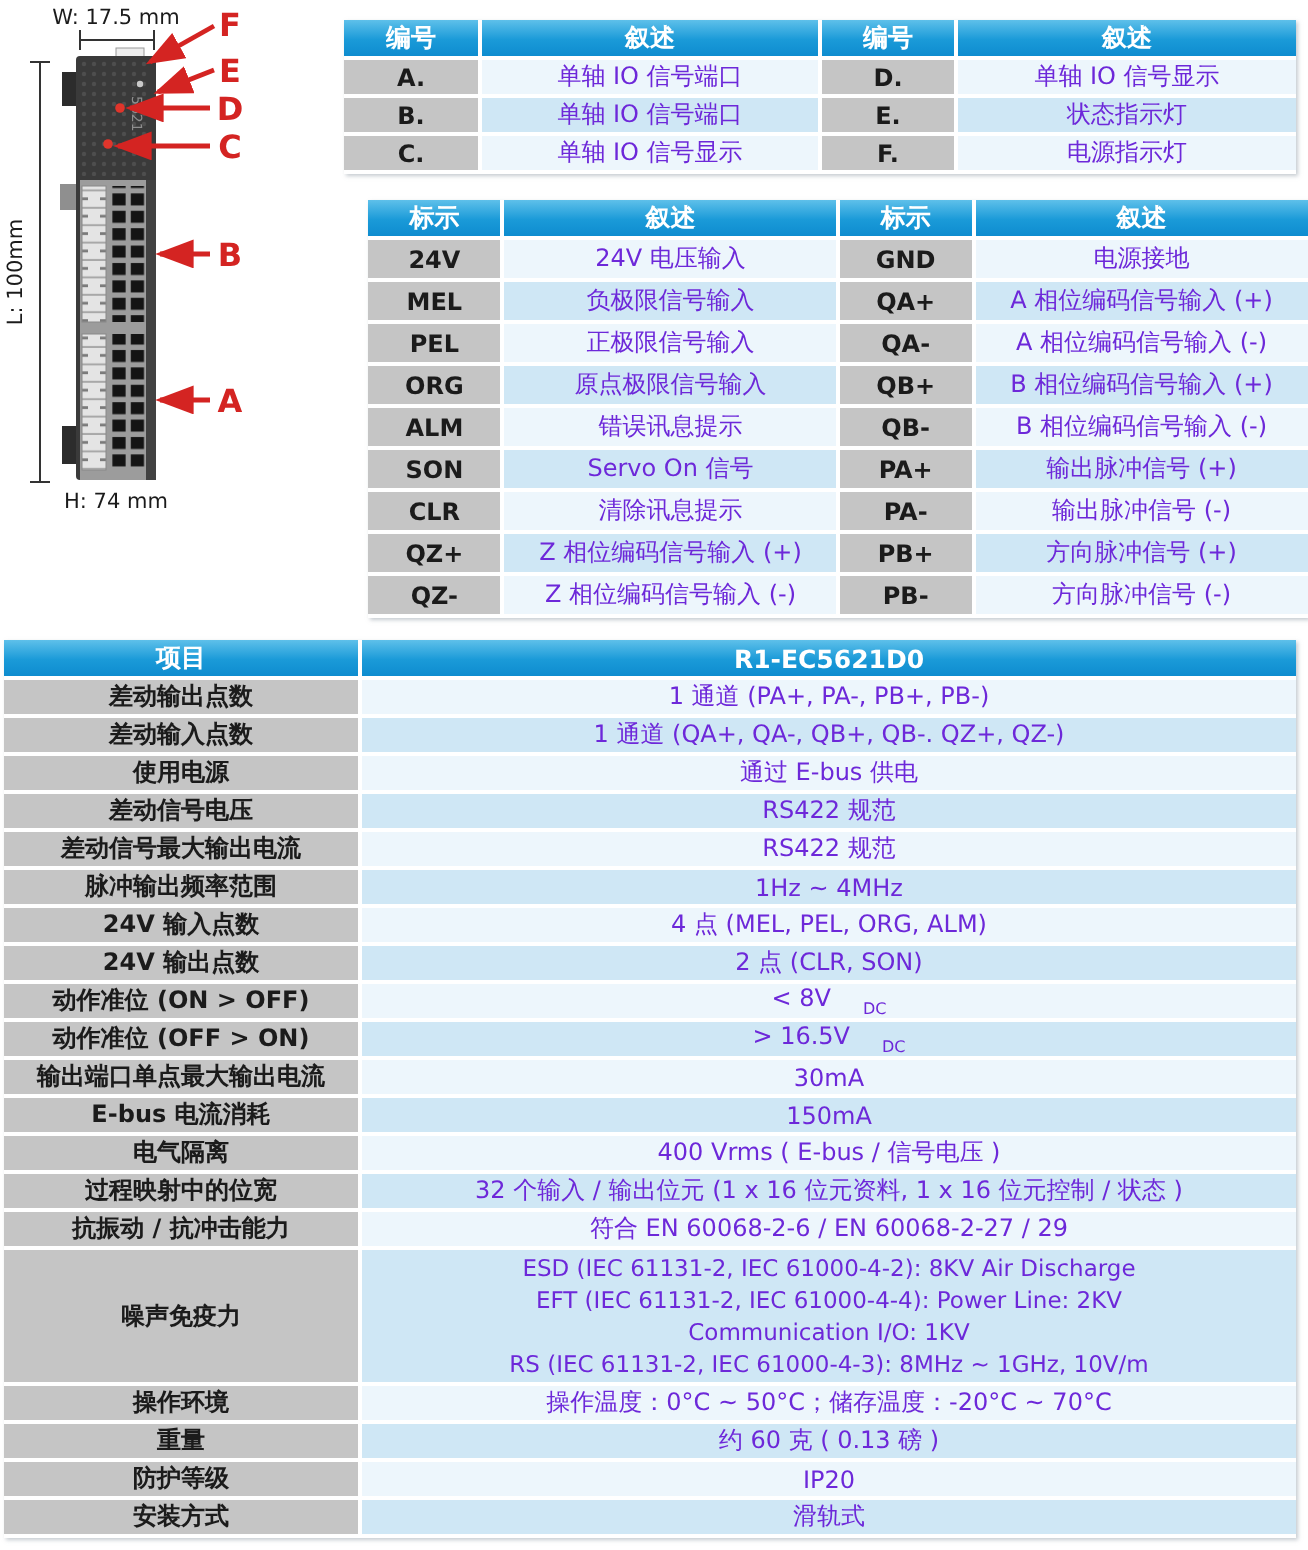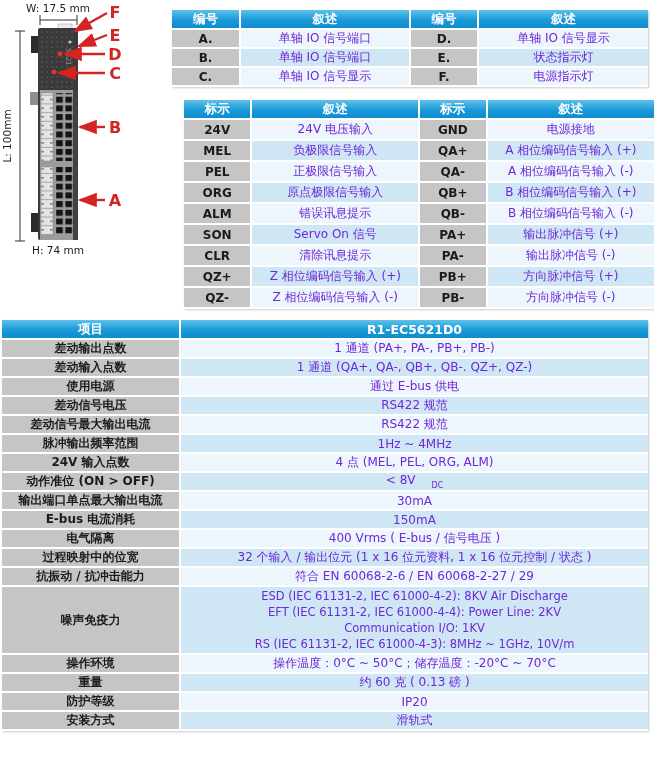--- a/index.html
+++ b/index.html
@@ -249,22 +249,30 @@
         </tr>
         <tr>
           <td class="code">脉冲输出频率范围</td>
           <td class="desc">1Hz ~ 4MHz</td>
         </tr>
         <tr>
           <td class="code">24V 输入点数</td>
           <td class="desc">4 点 (MEL, PEL, ORG, ALM)</td>
         </tr>
         <tr>
+          <td class="code">24V 输出点数</td>
+          <td class="desc">2 点 (CLR, SON)</td>
+        </tr>
+        <tr>
           <td class="code">动作准位 (ON &gt; OFF)</td>
           <td class="desc">&lt; 8V<sub>DC</sub></td>
+        </tr>
+        <tr>
+          <td class="code">动作准位 (OFF &gt; ON)</td>
+          <td class="desc">&gt; 16.5V<sub>DC</sub></td>
         </tr>
         <tr>
           <td class="code">输出端口单点最大输出电流</td>
           <td class="desc">30mA</td>
         </tr>
         <tr>
           <td class="code">E-bus 电流消耗</td>
           <td class="desc">150mA</td>
         </tr>
         <tr>

